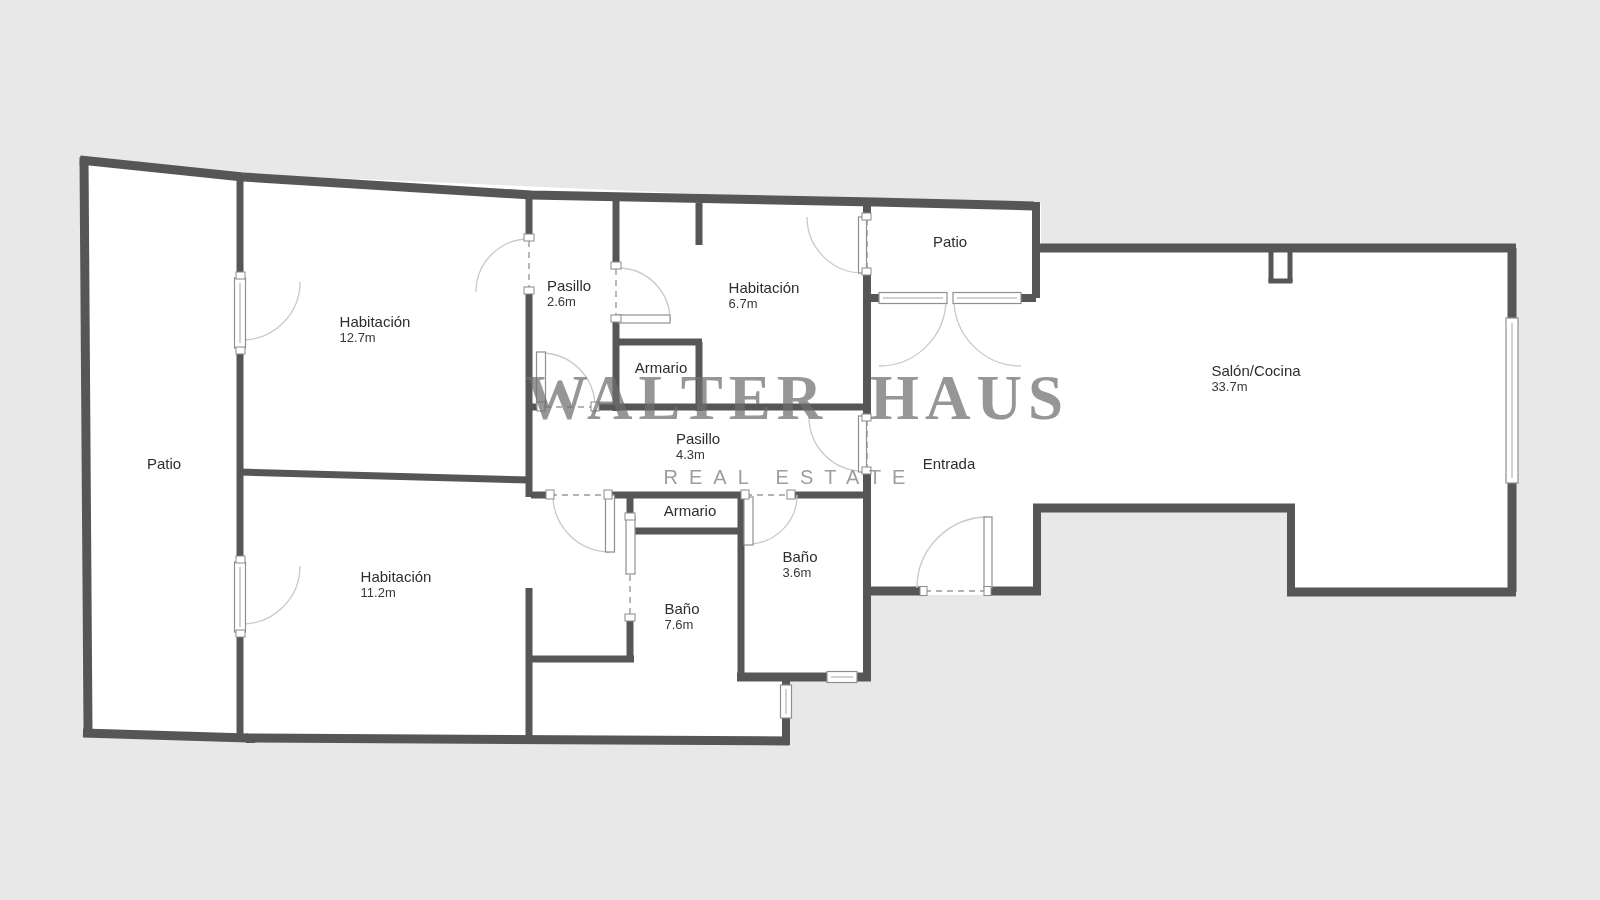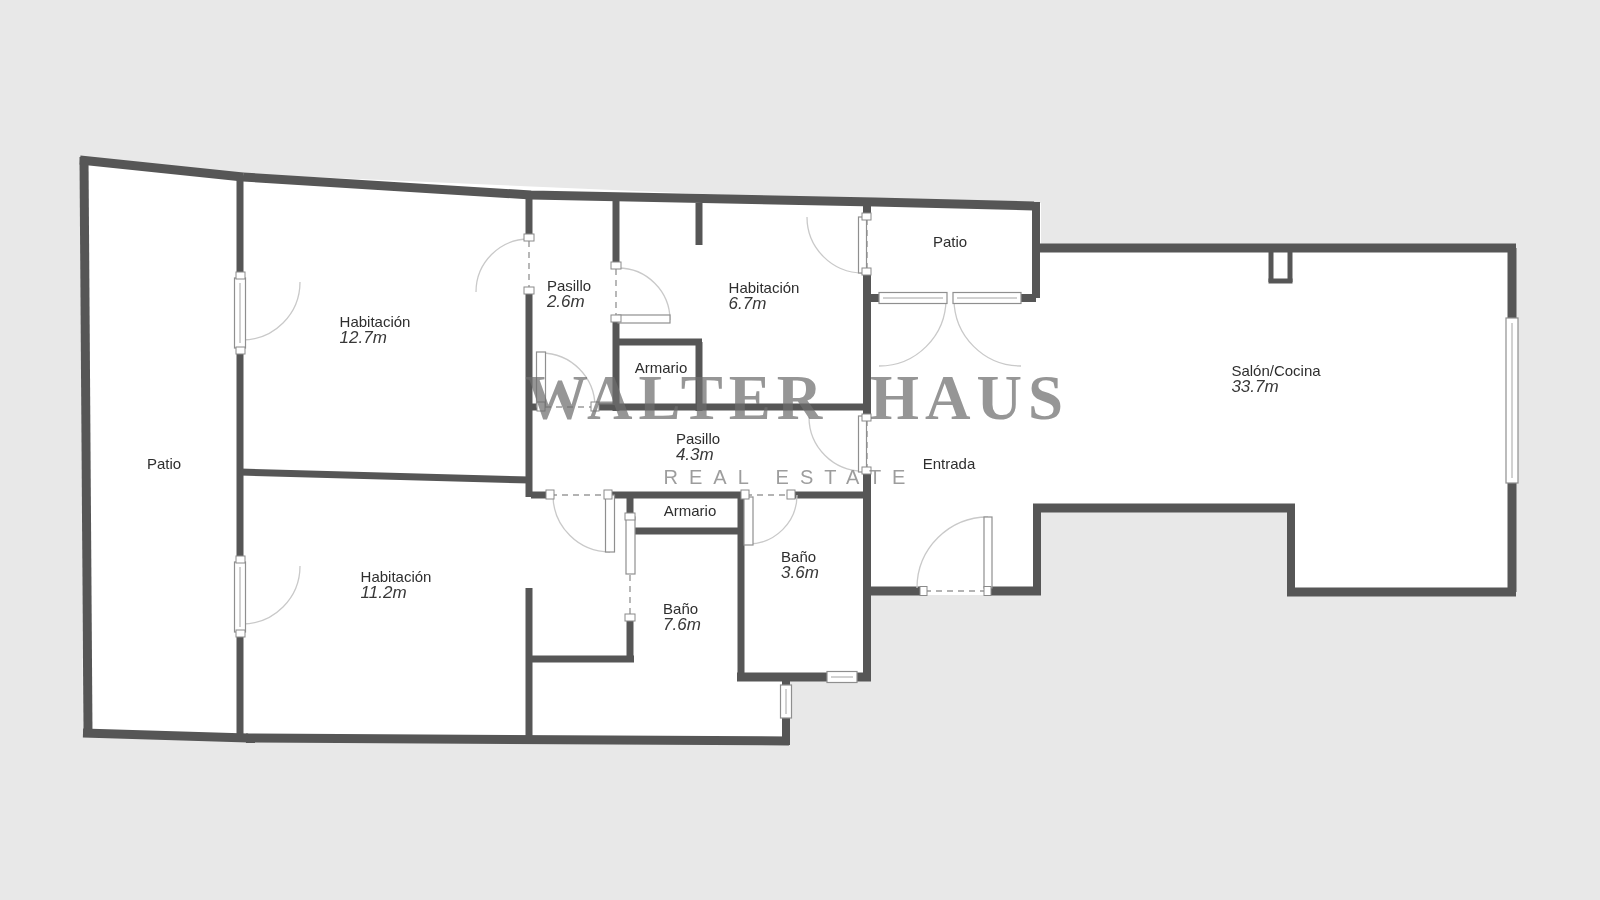--- a/index.html
+++ b/index.html
@@ -25,21 +25,21 @@
   .win line{stroke:#9a9a9a;stroke-width:0.9;}
   .arc path{stroke:#c9c9c9;stroke-width:1.3;fill:none;}
   .dash path{stroke:#9a9a9a;stroke-width:1.4;fill:none;stroke-dasharray:6 5;}
   .leaf rect{fill:#ffffff;stroke:#8f8f8f;stroke-width:1.2;}
   .jamb rect{fill:#ffffff;stroke:#8a8a8a;stroke-width:1;}
   .room-label{
     position:absolute;transform:translateX(-50%);
     text-align:left;color:#2e2e2e;white-space:nowrap;z-index:3;
   }
   .room-label .rname{display:block;font-size:15px;line-height:17px;}
-  .room-label .rarea{display:block;font-size:17px;line-height:15px;color:#383838;font-style:italic;}
+  .room-label .rarea{display:block;font-size:13px;line-height:15px;color:#383838;}
   .wm1{
     position:absolute;left:797px;top:362px;transform:translateX(-50%);
     font-size:63px;font-weight:700;letter-spacing:6px;word-spacing:20px;
     color:var(--watermark);opacity:0.72;white-space:nowrap;z-index:4;font-family:Liberation Serif, serif;
   }
   .wm2{
     position:absolute;left:790px;top:421px;transform:translateX(-50%);
     font-size:20px;font-weight:400;letter-spacing:11px;
     color:#8d8d8d;opacity:0.85;white-space:nowrap;z-index:4;margin-top:45px;
   }
@@ -225,21 +225,21 @@
 
   <div class="room-label" style="left:764px;top:279px;">
     <span class="rname">Habitación</span>
     <span class="rarea">6.7m</span>
   </div>
 
   <div class="room-label" style="left:950px;top:233px;">
     <span class="rname">Patio</span>
   </div>
 
-  <div class="room-label" style="left:1256px;top:362px;margin-left:20px;">
+  <div class="room-label" style="left:1256px;top:362px;">
     <span class="rname">Salón/Cocina</span>
     <span class="rarea">33.7m</span>
   </div>
 
   <div class="room-label" style="left:949px;top:431px;margin-top:24px;">
     <span class="rname">Entrada</span>
   </div>
 
   <div class="room-label" style="left:698px;top:430px;">
     <span class="rname">Pasillo</span>

